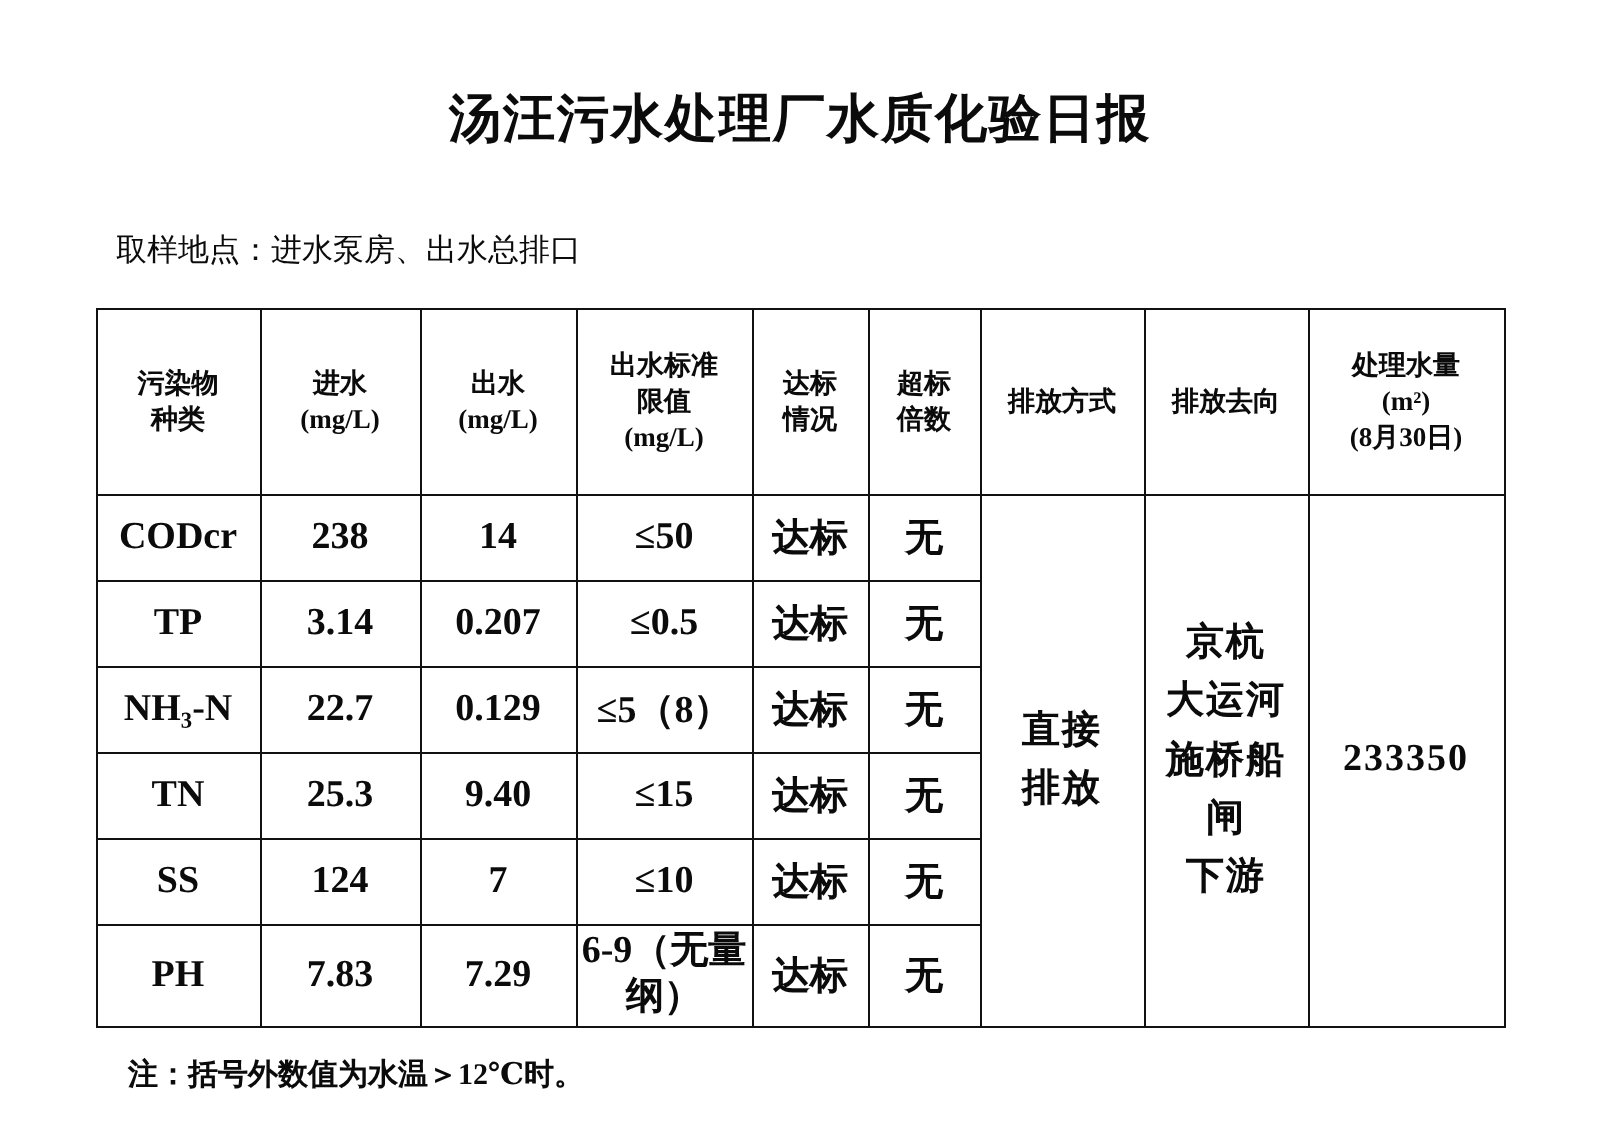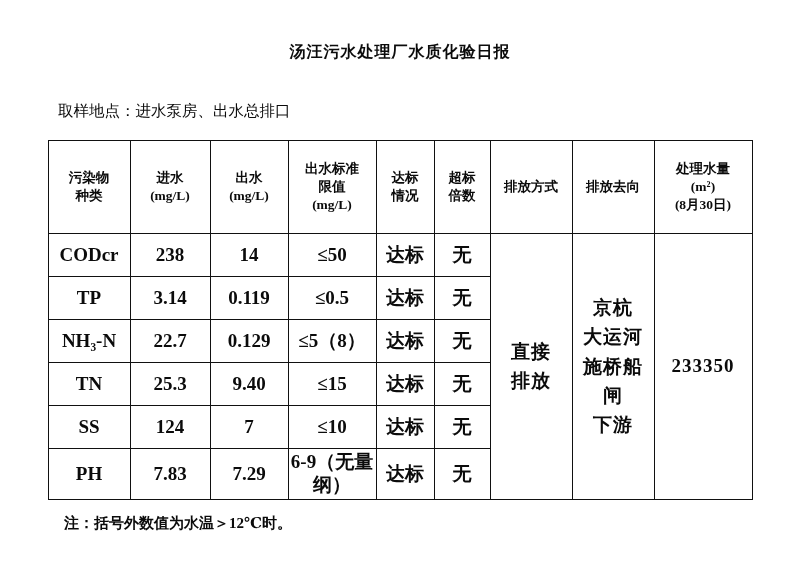--- a/index.html
+++ b/index.html
@@ -15,21 +15,21 @@
     overflow: hidden;
   }
   .page {
     position: relative;
     width: 800px;
     height: 562px;
     box-sizing: border-box;
   }
   .title {
     text-align: center;
-    font-size: 16px;
+    font-size: 26px;
     font-weight: bold;
     letter-spacing: 1px;
     margin-top: 42px;
   }
   .meta-row {
     display: flex;
     justify-content: space-between;
     align-items: baseline;
     margin: 38px 48px 0 58px;
     font-size: 15.5px;
@@ -157,21 +157,21 @@
           <span class="vline">京杭</span>
           <span class="vline">大运河</span>
           <span class="vline">施桥船闸</span>
           <span class="vline">下游</span>
         </td>
         <td class="bignum" rowspan="6">233350</td>
       </tr>
       <tr>
         <td class="pollutant">TP</td>
         <td class="val">3.14</td>
-        <td class="val">0.119</td>
+        <td class="val">0.207</td>
         <td class="val">≤0.5</td>
         <td class="val">达标</td>
         <td class="val-b">无</td>
       </tr>
       <tr>
         <td class="pollutant">NH₃-N</td>
         <td class="val">22.7</td>
         <td class="val">0.129</td>
         <td class="val">≤5（8）</td>
         <td class="val">达标</td>

